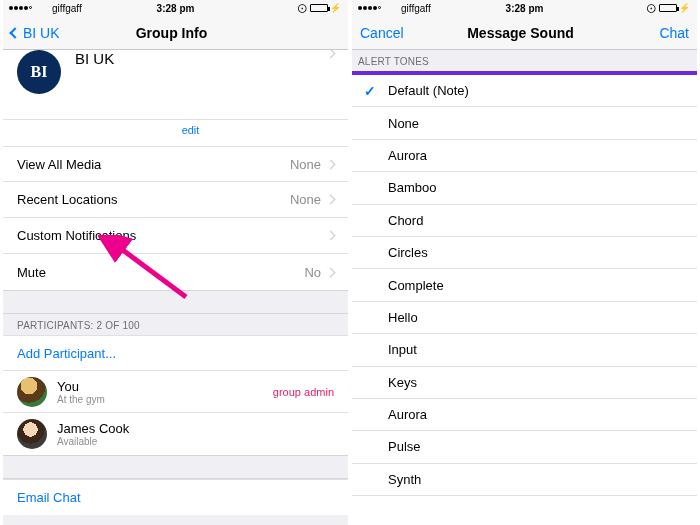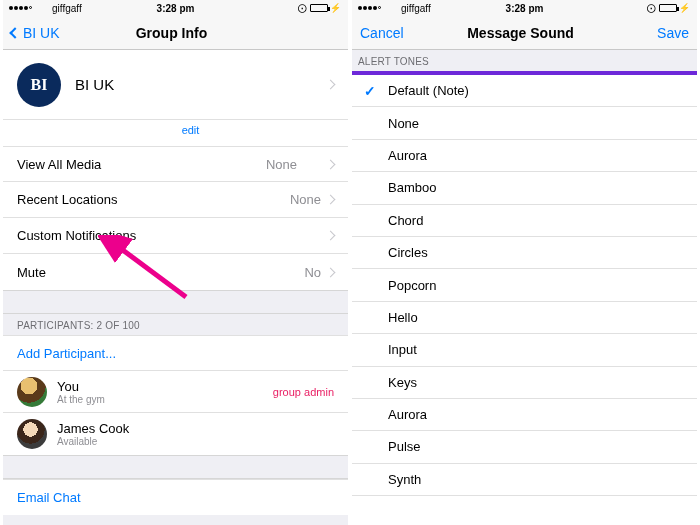--- a/index.html
+++ b/index.html
@@ -81,24 +81,24 @@
     font-size:10px; color:#6d6d72; padding:6px 14px 4px; text-transform:uppercase;
     background:#efeff4; letter-spacing:0.2px;
   }
   .row {
     min-height:36px; display:flex; align-items:center; padding:0 14px;
     border-bottom:1px solid #e0e0e0; background:#fff; font-size:13px; color:#000;
     position:relative;
   }
   .row .value { margin-left:auto; color:#8e8e93; margin-right:6px;}
   .chevron { width:7px; height:7px; border-top:1.5px solid #c7c7cc; border-right:1.5px solid #c7c7cc; transform:rotate(45deg);}
-  .row.first { border-top:1px solid #e0e0e0;gap:24px; }
-
-  
-  .profile-row { height:70px; display:flex; align-items:center; padding:0 14px; background:#fff; border-bottom:1px solid #e0e0e0;}
+  .row.first { border-top:1px solid #e0e0e0; }
+
+  
+  .profile-row { height:70px; display:flex; padding:0 14px; background:#fff; border-bottom:1px solid #e0e0e0;}
   .avatar-lg {
     width:44px; height:44px; border-radius:50%; background:#0a2a5c; color:#fff;
     display:flex; align-items:center; justify-content:center; font-weight:700; font-size:16px;
     font-family:Georgia, serif;
   }
   .profile-name { margin-left:14px; font-size:15px;}
   .edit-link { color:#007aff; font-size:11px; text-align:center; padding:4px 0 10px 30px; background:#fff;}
 
   
   .part-row { height:42px; display:flex; align-items:center; padding:0 14px; border-bottom:1px solid #e0e0e0; background:#fff;}
@@ -253,21 +253,21 @@
       <span style="font-size:9px;">⚡</span>
     </div>
   </div>
 
   <div class="navbar">
     <div class="nav-left">
       <span>Cancel</span>
     </div>
     <div class="nav-title">Message Sound</div>
     <div class="nav-right">
-      <span>Save</span>
+      <span>Chat</span>
     </div>
   </div>
 
   <div class="scroll" id="tone-scroll" style="background:#fff;">
     <div class="sec-header" style="border-bottom:4px solid #6d28d9;padding-left:6px;">Alert Tones</div>
 
   <div class="tone-row">
         <span class="check">✓</span>
         <span>Default (Note)</span>
       </div>
@@ -280,21 +280,21 @@
       <div class="tone-row">
         <span>Bamboo</span>
       </div>
       <div class="tone-row">
         <span>Chord</span>
       </div>
       <div class="tone-row">
         <span>Circles</span>
       </div>
       <div class="tone-row">
-        <span>Popcorn</span>
+        <span>Complete</span>
       </div>
       <div class="tone-row">
         <span>Hello</span>
       </div>
       <div class="tone-row">
         <span>Input</span>
       </div>
       <div class="tone-row">
         <span>Keys</span>
       </div>

